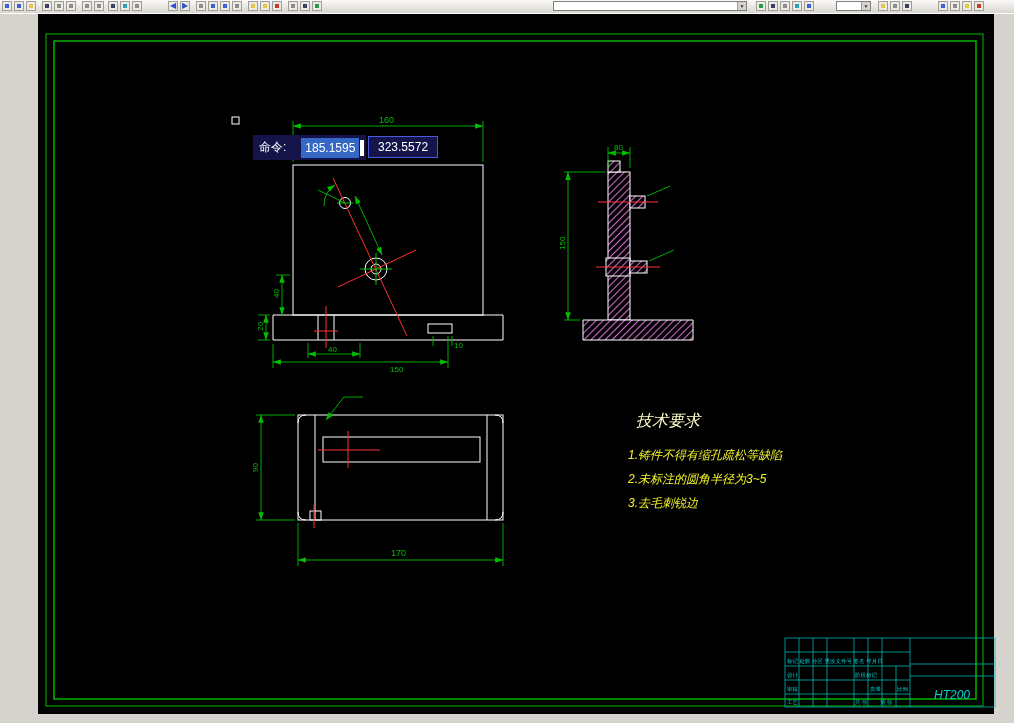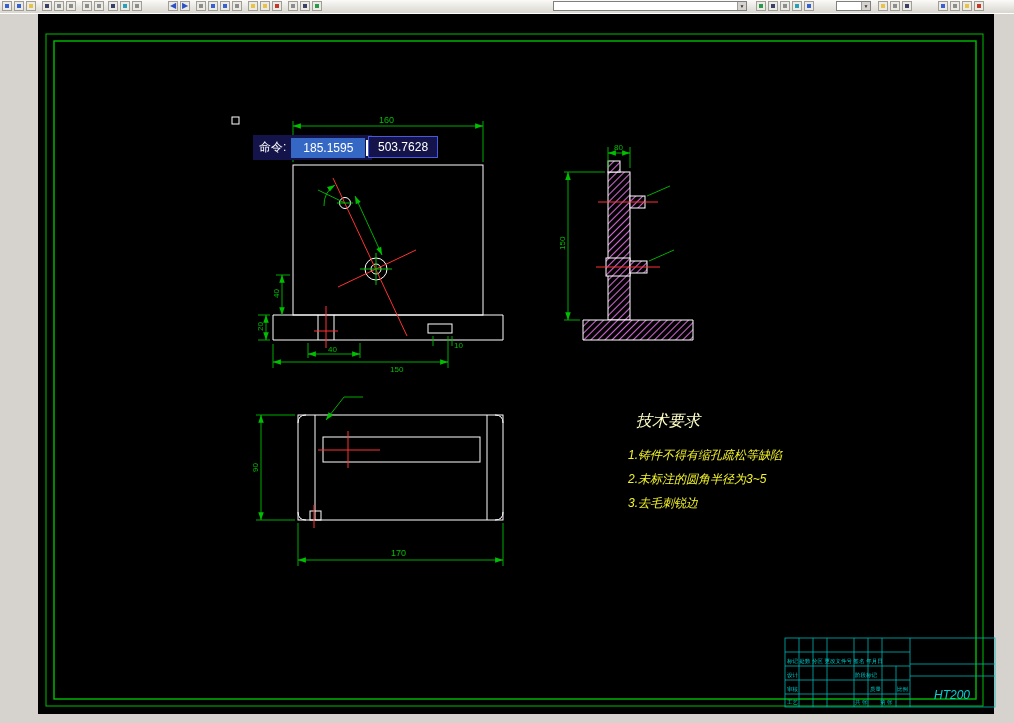--- a/index.html
+++ b/index.html
@@ -24,21 +24,21 @@
   svg text{font-family:"Liberation Sans",sans-serif;}
   .dimtxt{fill:#00bf00;font-size:9px;}
   .dimtxt-s{fill:#00bf00;font-size:8px;}
   .tqt{fill:#ffffc8;font-size:16px;font-style:italic;}
   .tqi{fill:#f5f52a;font-size:12px;font-style:italic;}
   .tbt{fill:#00cccc;font-size:5.5px;}
   .mat{fill:#00d4d4;font-size:12px;font-style:italic;}
   
   .cmdbox{position:absolute;left:245px;top:135px;height:25px;background:#14144a;display:flex;
           align-items:center;padding:0 2px 0 6px;color:#fff;font-size:12px;z-index:5;}
-  .cmdval{background:#3568c4;padding:3px 12px;margin-left:5px;}
+  .cmdval{background:#3568c4;padding:3px 4px;margin-left:15px;}
   .caret{width:4px;height:16px;background:#ffffff;display:inline-block;margin-left:1px;}
   .cmdbox2{position:absolute;left:360px;top:136px;height:22px;background:#14144a;
            border:1px solid #4a5adf;color:#fff;font-size:12px;display:flex;align-items:center;
            padding:0 9px;z-index:5;box-sizing:border-box;}
 </style>
 </head>
 <body>
 
 <div class="screen">
 
@@ -336,17 +336,17 @@
     <text class="tbt" x="872" y="704">第 张</text>
     <text class="mat" x="926" y="699">HT200</text>
   </svg>
 
   <div class="cmdbox">
     <span>命令:</span>
     <span class="cmdval">185.1595</span>
     <span class="caret"></span>
   </div>
   <div class="cmdbox2">
-    <span>503.7628</span>
+    <span>323.5572</span>
   </div>
 
   </div>
 </div>
 
 </body></html>

